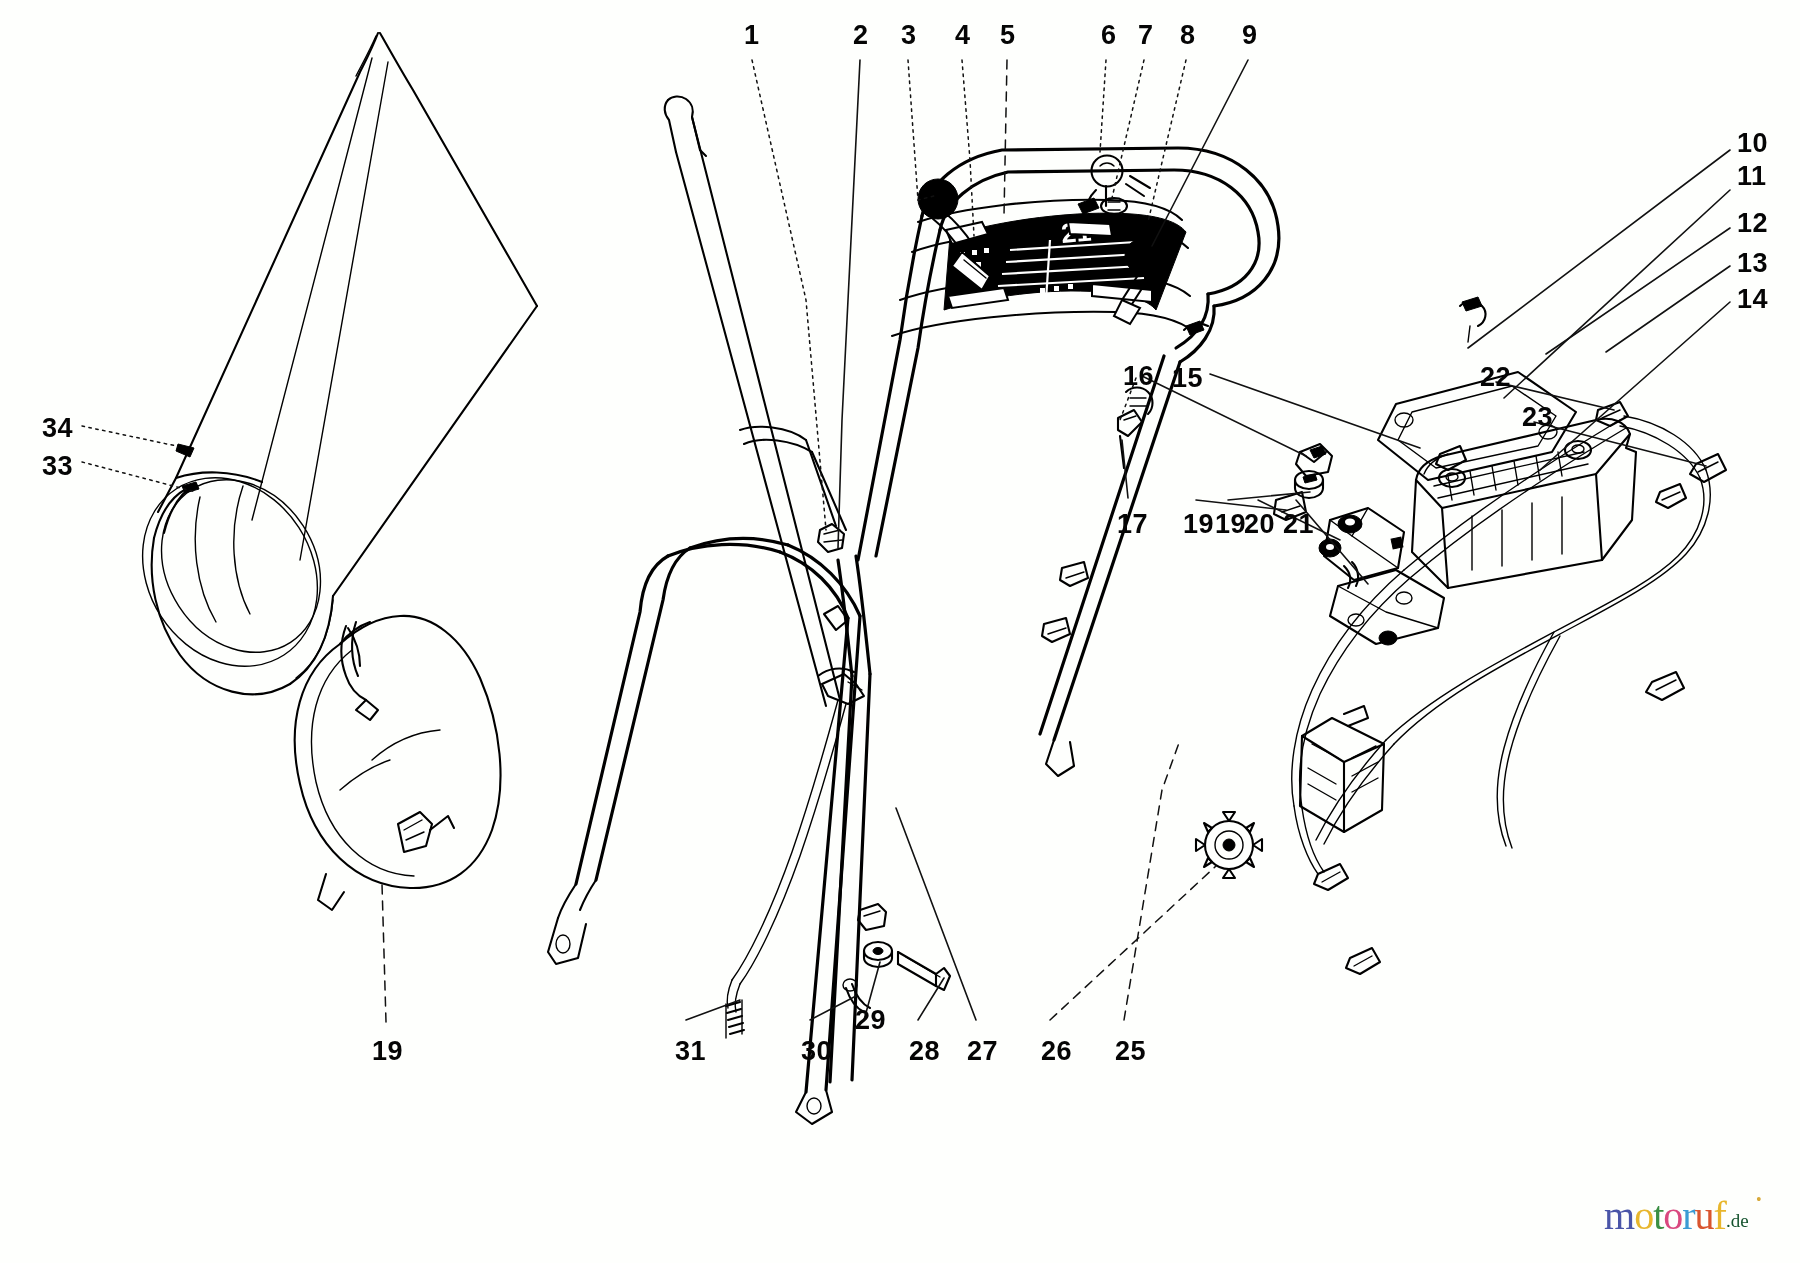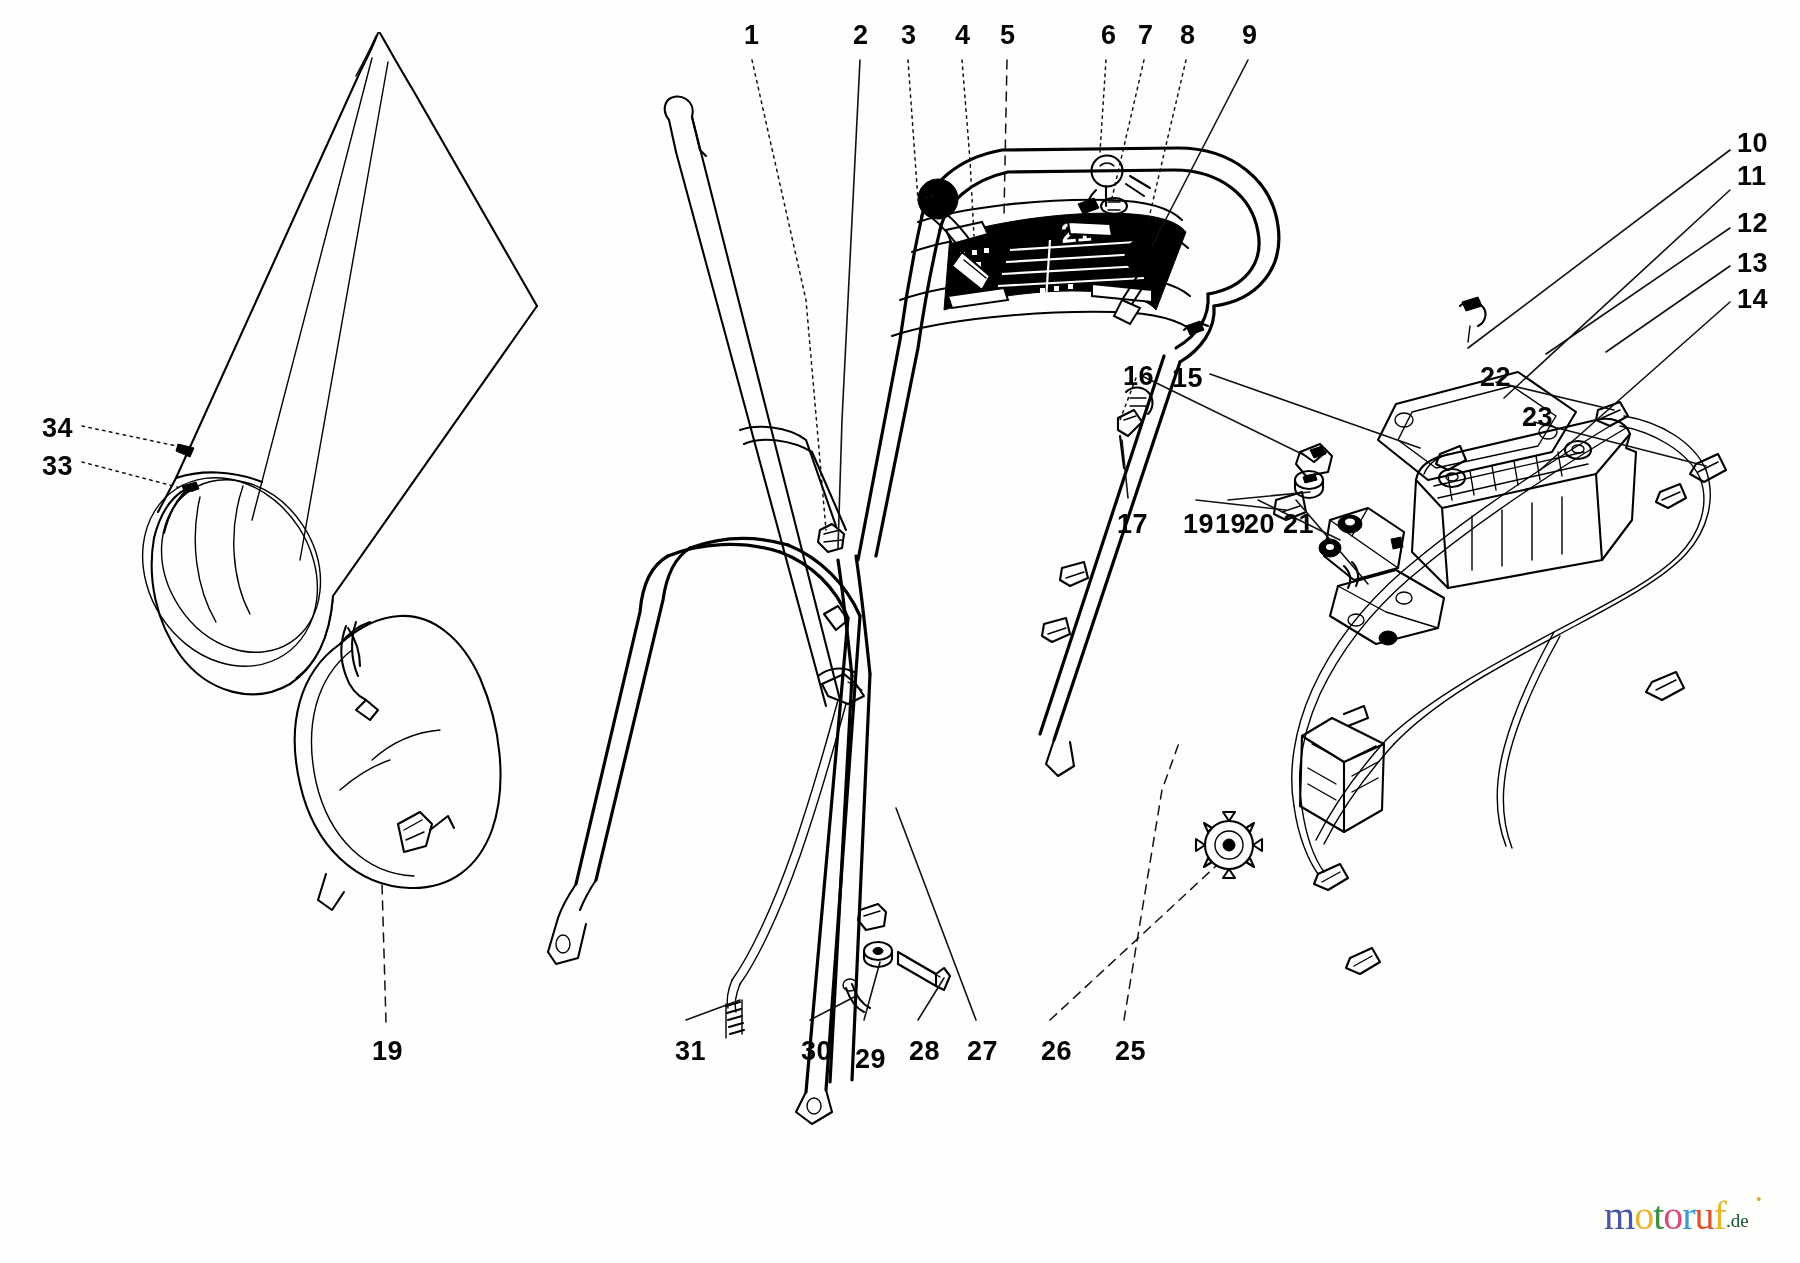--- a/index.html
+++ b/index.html
@@ -498,21 +498,21 @@
       <div class="callout" style="left: 1183px; top: 511px;">19</div>
       <div class="callout" style="left: 1215px; top: 511px;">19</div>
       <div class="callout" style="left: 1244px; top: 511px;">20</div>
       <div class="callout" style="left: 1283px; top: 511px;">21</div>
       <div class="callout" style="left: 1480px; top: 364px;">22</div>
       <div class="callout" style="left: 1522px; top: 404px;">23</div>
       <div class="callout" style="left: 1115px; top: 1038px;">25</div>
       <div class="callout" style="left: 1041px; top: 1038px;">26</div>
       <div class="callout" style="left: 967px; top: 1038px;">27</div>
       <div class="callout" style="left: 909px; top: 1038px;">28</div>
-      <div class="callout" style="left: 855px; top: 1046px;">29</div>
+      <div class="callout" style="left: 855px; top: 1007px;">29</div>
       <div class="callout" style="left: 801px; top: 1038px;">30</div>
       <div class="callout" style="left: 675px; top: 1038px;">31</div>
       <div class="callout" style="left: 372px; top: 1038px;">19</div>
       <div class="callout" style="left: 42px; top: 453px;">33</div>
       <div class="callout" style="left: 42px; top: 415px;">34</div>
     </div>
 
   <div class="wm">
     <span id="wm-letters"><span style="color: rgb(74, 85, 168);">m</span><span style="color: rgb(232, 182, 44);">o</span><span style="color: rgb(58, 143, 67);">t</span><span style="color: rgb(217, 72, 127);">o</span><span style="color: rgb(59, 155, 212);">r</span><span style="color: rgb(217, 85, 47);">u</span><span style="color: rgb(232, 182, 44);">f</span></span><span class="suffix">.de</span>
     <span class="dot">•</span>

